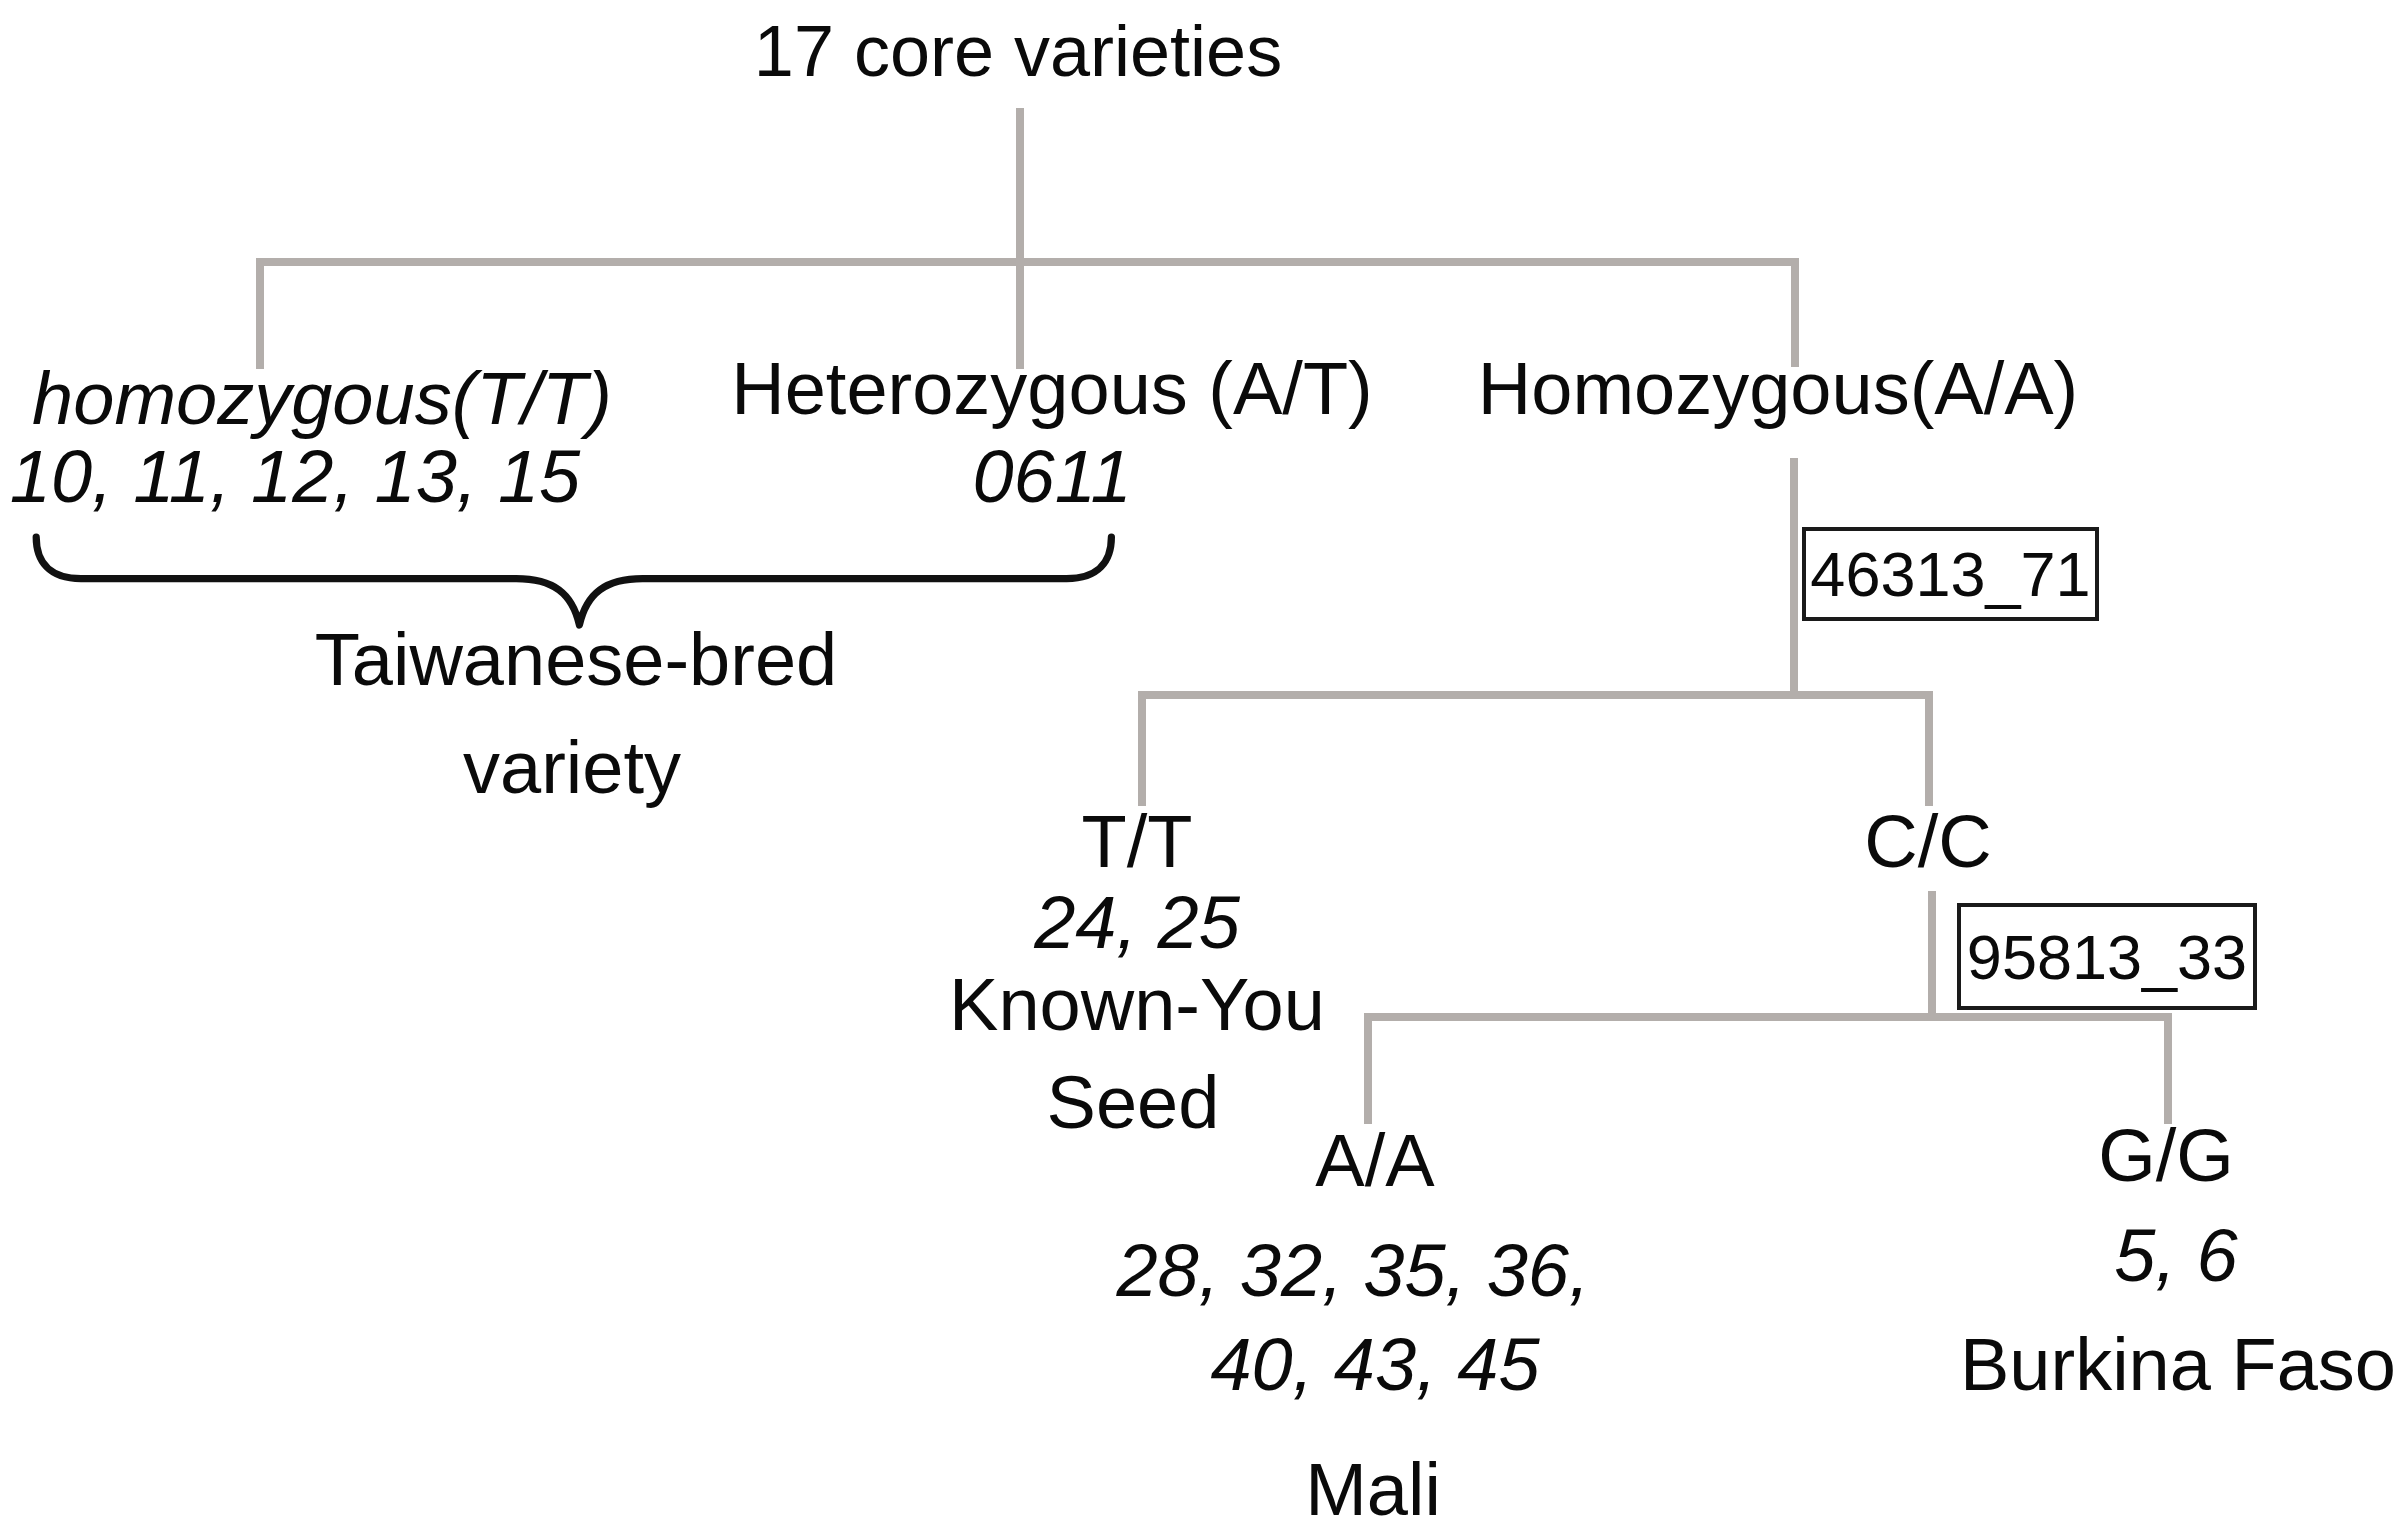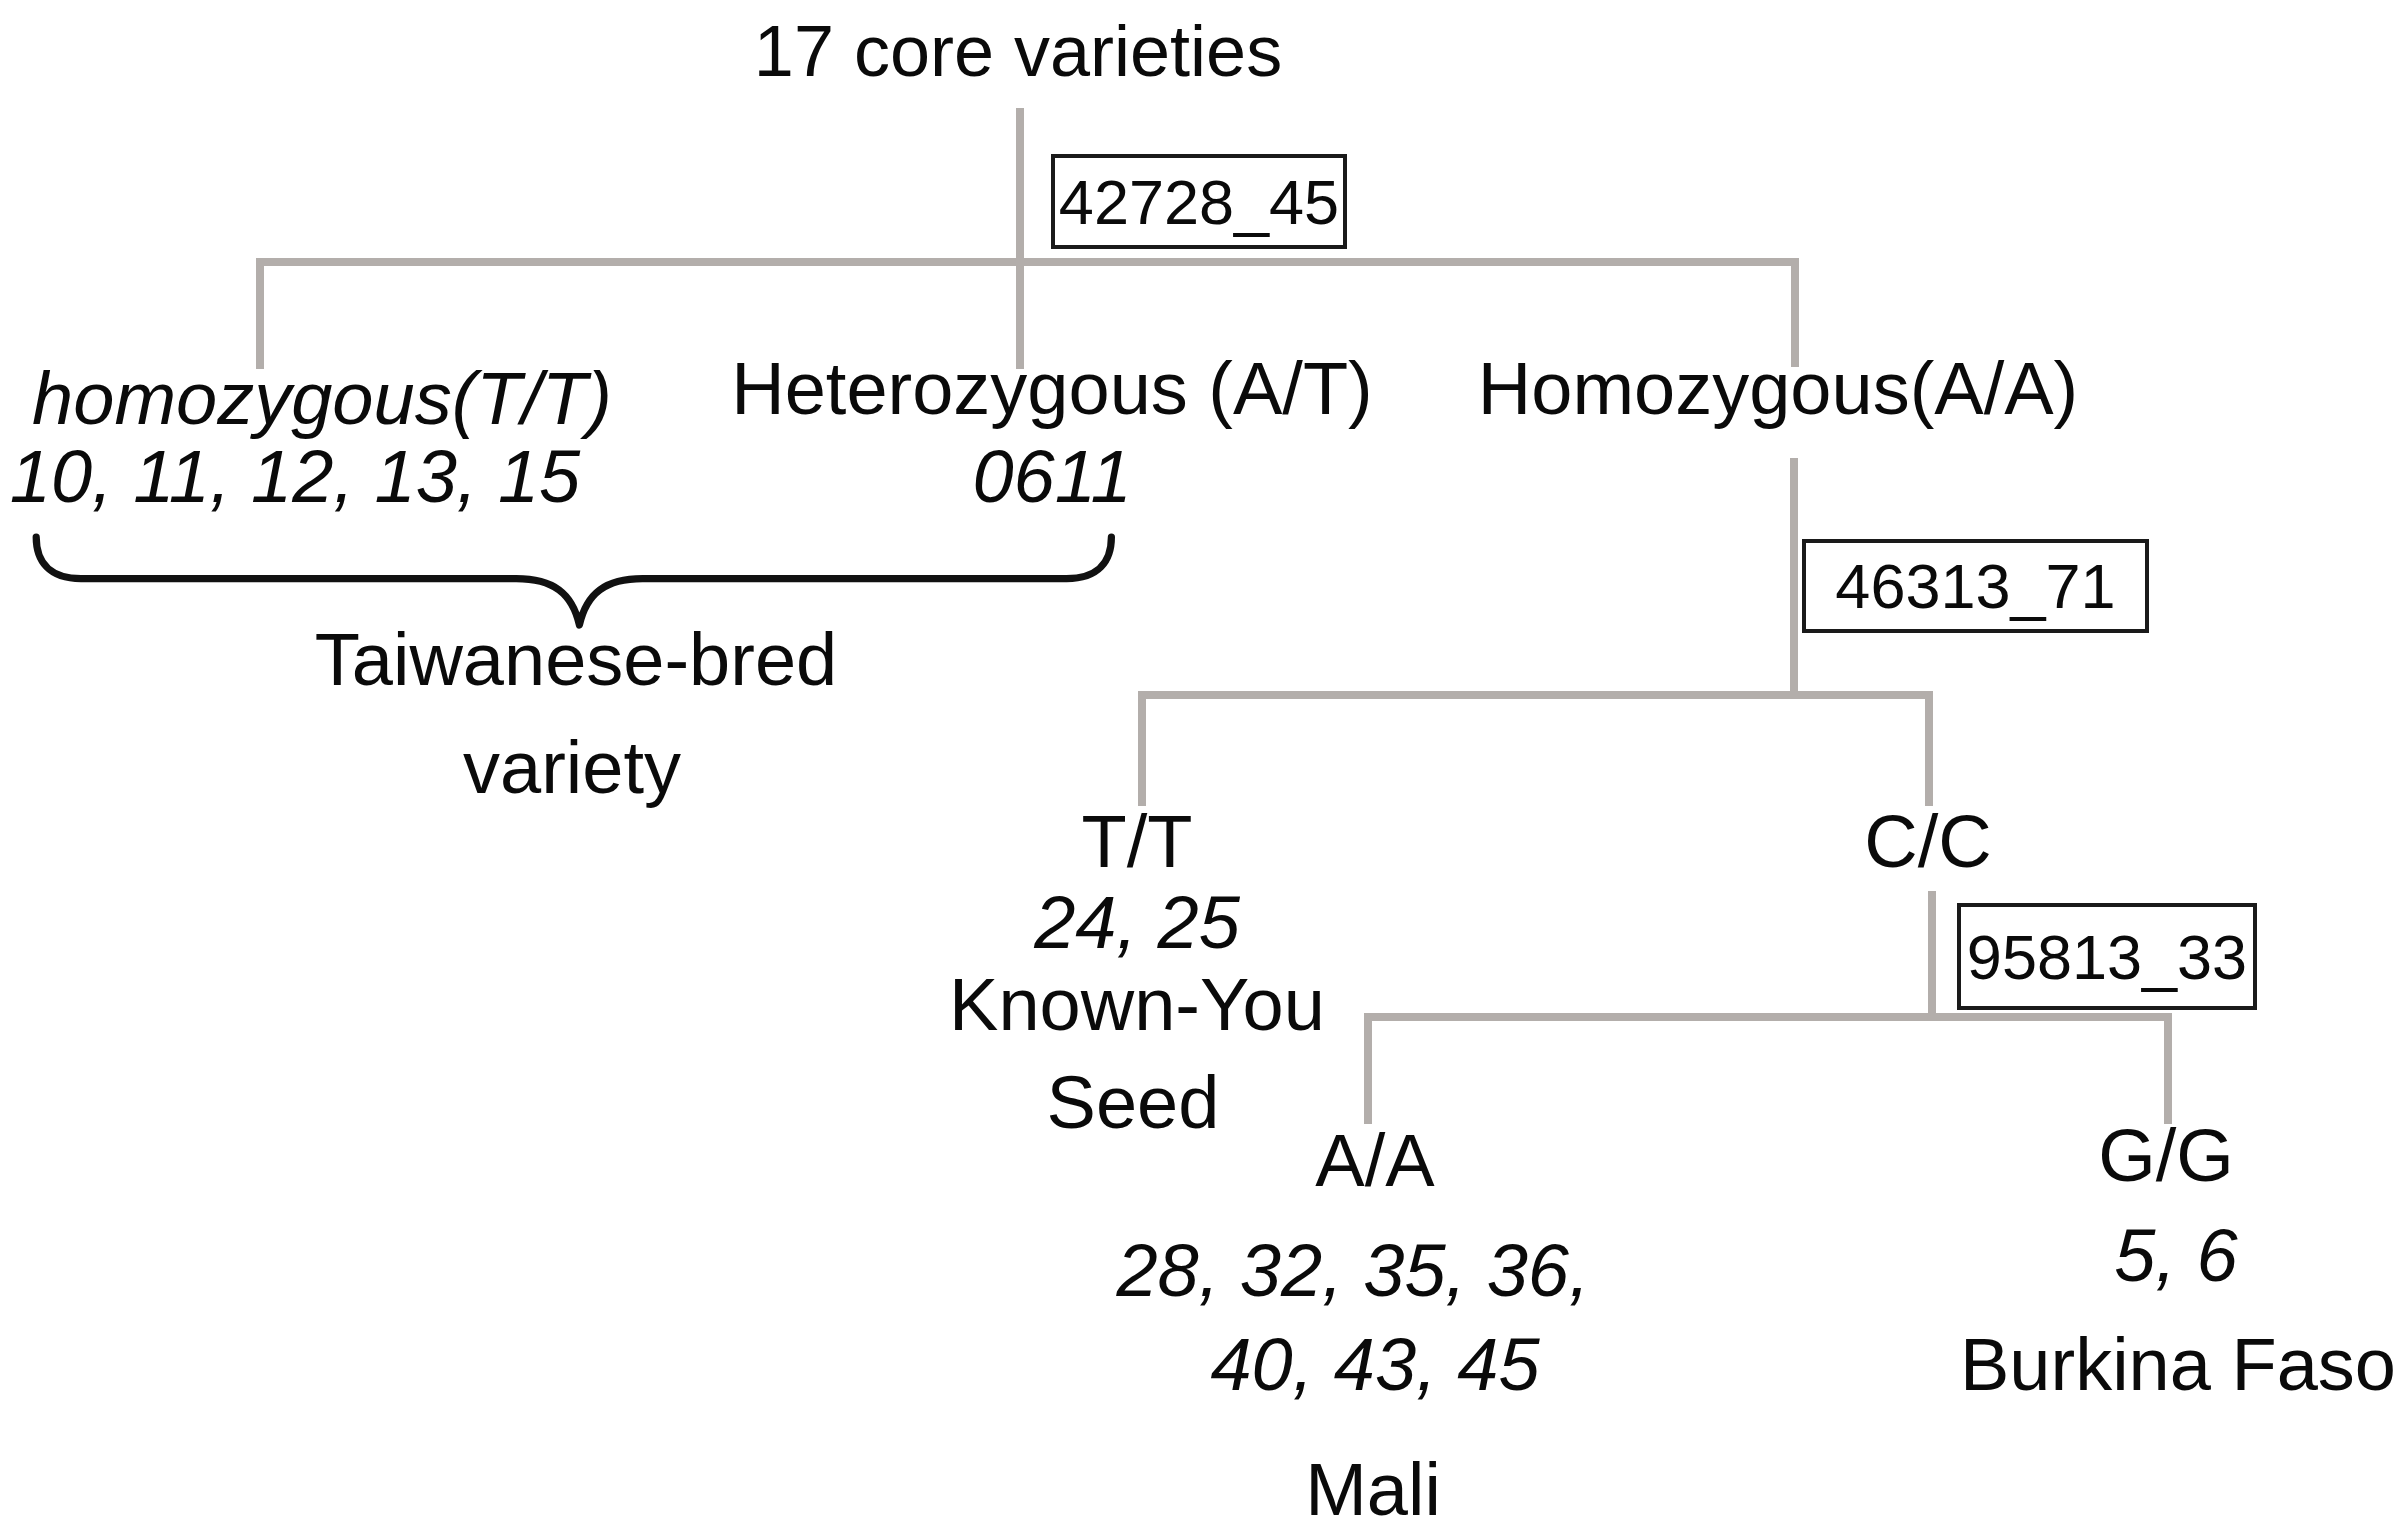--- a/index.html
+++ b/index.html
@@ -33,23 +33,20 @@
 </style>
 </head>
 <body>
 
 <div class="stage">
 
   <div class="label title" style="left:1018px;top:14.4px;">17 core varieties</div>
 
   <div class="vline" style="left:1016px;top:108px;height:261px;"></div>
 
-  <div class="marker-box" style="left:1051px;top:154px;width:296px;height:95px;">
-    <span>42728_45</span>
-  </div>
 
   <div class="hline" style="left:256px;top:258px;width:1543px;"></div>
   <div class="vline" style="left:256px;top:258px;height:111px;"></div>
   <div class="vline" style="left:1791px;top:258px;height:109px;"></div>
 
   <div class="label" style="left:322px;top:360px;font-style:italic;">homozygous(T/T)</div>
   <div class="label ital" style="left:295px;top:438px;">10, 11, 12, 13, 15</div>
 
   <div class="label" style="left:1052px;top:350px;">Heterozygous (A/T)</div>
   <div class="label ital" style="left:1052px;top:438px;">0611</div>
@@ -57,21 +54,21 @@
   <div class="label" style="left:1778px;top:350px;">Homozygous(A/A)</div>
 
   <svg class="brace-svg" width="1098" height="120" viewBox="0 0 1370 150">
     <path d="M 14 15 C 14 45, 30 67, 70 67 L 614 67 C 660 67, 684 85, 693 125 C 702 85, 726 67, 772 67 L 1302 67 C 1342 67, 1358 45, 1358 15" fill="none" stroke="#111111" stroke-width="9" stroke-linecap="round" stroke-linejoin="round"></path>
   </svg>
   <div class="label" style="left:572px;top:729px;">variety</div>
   <div class="label" style="left:576px;top:621px;">Taiwanese-bred</div>
 
   <div class="vline" style="left:1790px;top:458px;height:236px;"></div>
 
-  <div class="marker-box" style="left:1802px;top:527px;width:347px;height:94px;margin-top:12px;">
+  <div class="marker-box" style="left:1802px;top:527px;width:297px;height:94px;">
     <span>46313_71</span>
   </div>
 
   <div class="hline" style="left:1138px;top:691px;width:795px;"></div>
   <div class="vline" style="left:1138px;top:691px;height:115px;"></div>
   <div class="vline" style="left:1925px;top:691px;height:115px;"></div>
 
   <div class="label" style="left:1137px;top:803px;">T/T</div>
   <div class="label ital" style="left:1137px;top:884px;">24, 25</div>
   <div class="label" style="left:1137px;top:966px;">Known-You</div>

